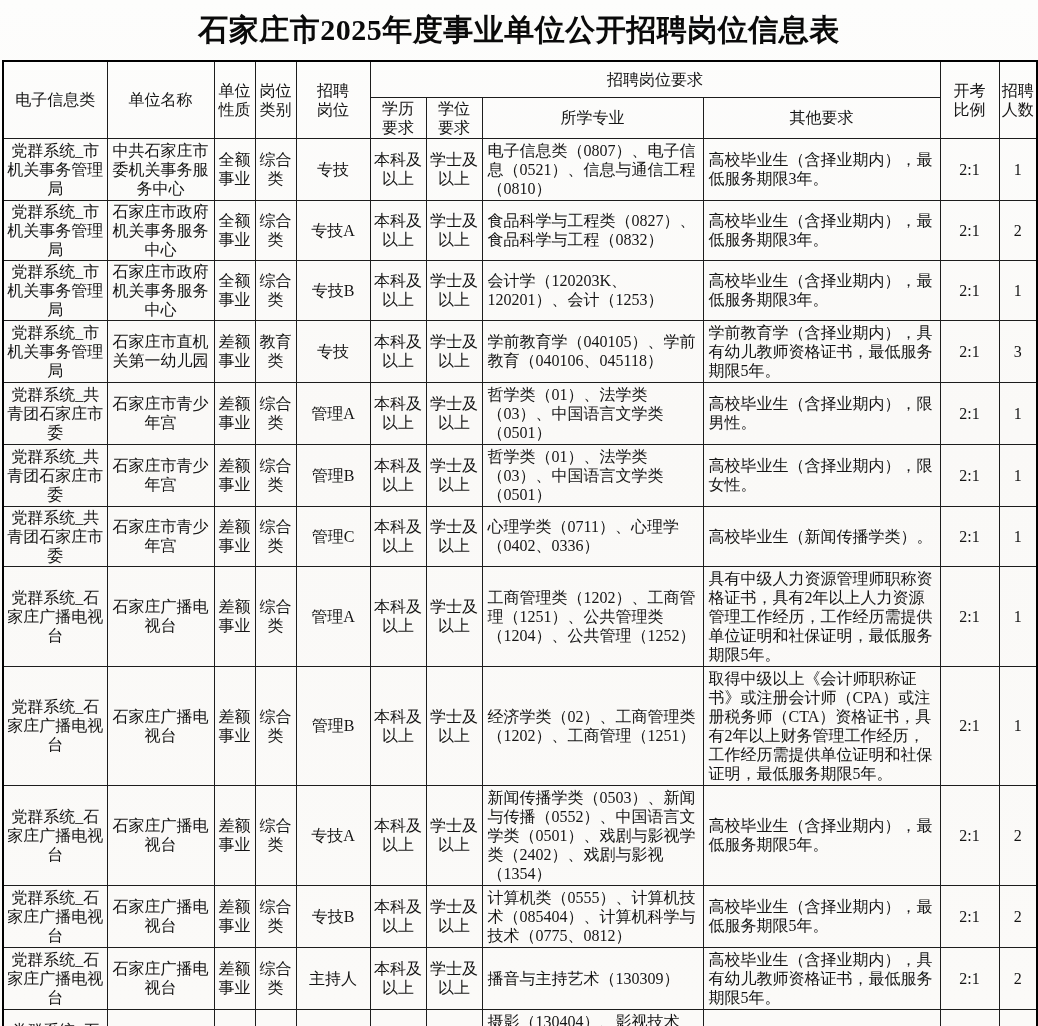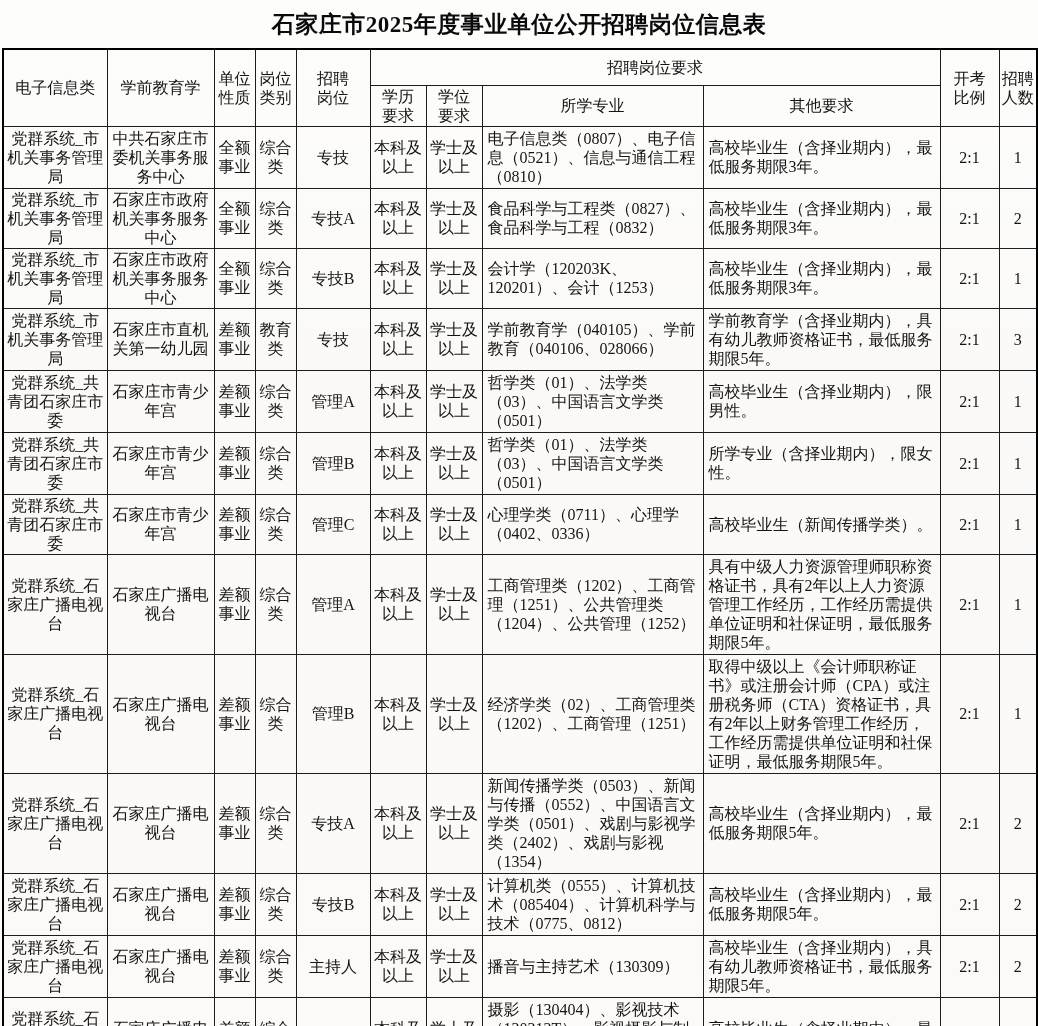--- a/index.html
+++ b/index.html
@@ -6,25 +6,25 @@
   html, body { margin: 0; padding: 0; }
   body {
     width: 1038px;
     height: 1026px;
     background: linear-gradient(180deg, #fdfdfc 0%, #faf9f7 40%, #fbfaf8 100%);
     font-family: "Liberation Serif", "DejaVu Serif", serif;
     color: #141414;
     overflow: hidden;
   }
   .page-title {
-    height: 48px;
+    height: 60px;
     display: flex;
     align-items: center;
     justify-content: center;
-    font-size: 23px;
+    font-size: 30px;
     font-weight: bold;
     letter-spacing: 0.5px;
     color: #0a0a0a;
     text-align: center;
   }
   table.job-table {
     border-collapse: collapse;
     table-layout: fixed;
     margin-left: 2px;
     width: 1034px;
@@ -77,21 +77,21 @@
     <col style="width:56px">
     <col style="width:56px">
     <col style="width:221px">
     <col style="width:237px">
     <col style="width:59px">
     <col style="width:38px">
   </colgroup>
   <thead>
     <tr class="h-row-1">
       <th rowspan="2">电子信息类</th>
-      <th rowspan="2">学前教育学</th>
+      <th rowspan="2">单位名称</th>
       <th rowspan="2">单位
 性质</th>
       <th rowspan="2">岗位
 类别</th>
       <th rowspan="2">招聘
 岗位</th>
       <th colspan="4">招聘岗位要求</th>
       <th rowspan="2">开考
 比例</th>
       <th rowspan="2">招聘
@@ -147,21 +147,21 @@
         <td class="col-count">1</td>
       </tr>
       <tr>
         <td class="col-dept">党群系统_市机关事务管理局</td>
         <td class="col-unit">石家庄市直机关第一幼儿园</td>
         <td class="col-nature">差额事业</td>
         <td class="col-category">教育类</td>
         <td class="col-position">专技</td>
         <td class="col-edu">本科及以上</td>
         <td class="col-degree">学士及以上</td>
-        <td class="col-major">学前教育学（040105）、学前教育（040106、028066）</td>
+        <td class="col-major">学前教育学（040105）、学前教育（040106、045118）</td>
         <td class="col-other">学前教育学（含择业期内），具有幼儿教师资格证书，最低服务期限5年。</td>
         <td class="col-ratio">2:1</td>
         <td class="col-count">3</td>
       </tr>
       <tr>
         <td class="col-dept">党群系统_共青团石家庄市委</td>
         <td class="col-unit">石家庄市青少年宫</td>
         <td class="col-nature">差额事业</td>
         <td class="col-category">综合类</td>
         <td class="col-position">管理A</td>
@@ -174,21 +174,21 @@
       </tr>
       <tr>
         <td class="col-dept">党群系统_共青团石家庄市委</td>
         <td class="col-unit">石家庄市青少年宫</td>
         <td class="col-nature">差额事业</td>
         <td class="col-category">综合类</td>
         <td class="col-position">管理B</td>
         <td class="col-edu">本科及以上</td>
         <td class="col-degree">学士及以上</td>
         <td class="col-major">哲学类（01）、法学类（03）、中国语言文学类（0501）</td>
-        <td class="col-other">所学专业（含择业期内），限女性。</td>
+        <td class="col-other">高校毕业生（含择业期内），限女性。</td>
         <td class="col-ratio">2:1</td>
         <td class="col-count">1</td>
       </tr>
       <tr>
         <td class="col-dept">党群系统_共青团石家庄市委</td>
         <td class="col-unit">石家庄市青少年宫</td>
         <td class="col-nature">差额事业</td>
         <td class="col-category">综合类</td>
         <td class="col-position">管理C</td>
         <td class="col-edu">本科及以上</td>

